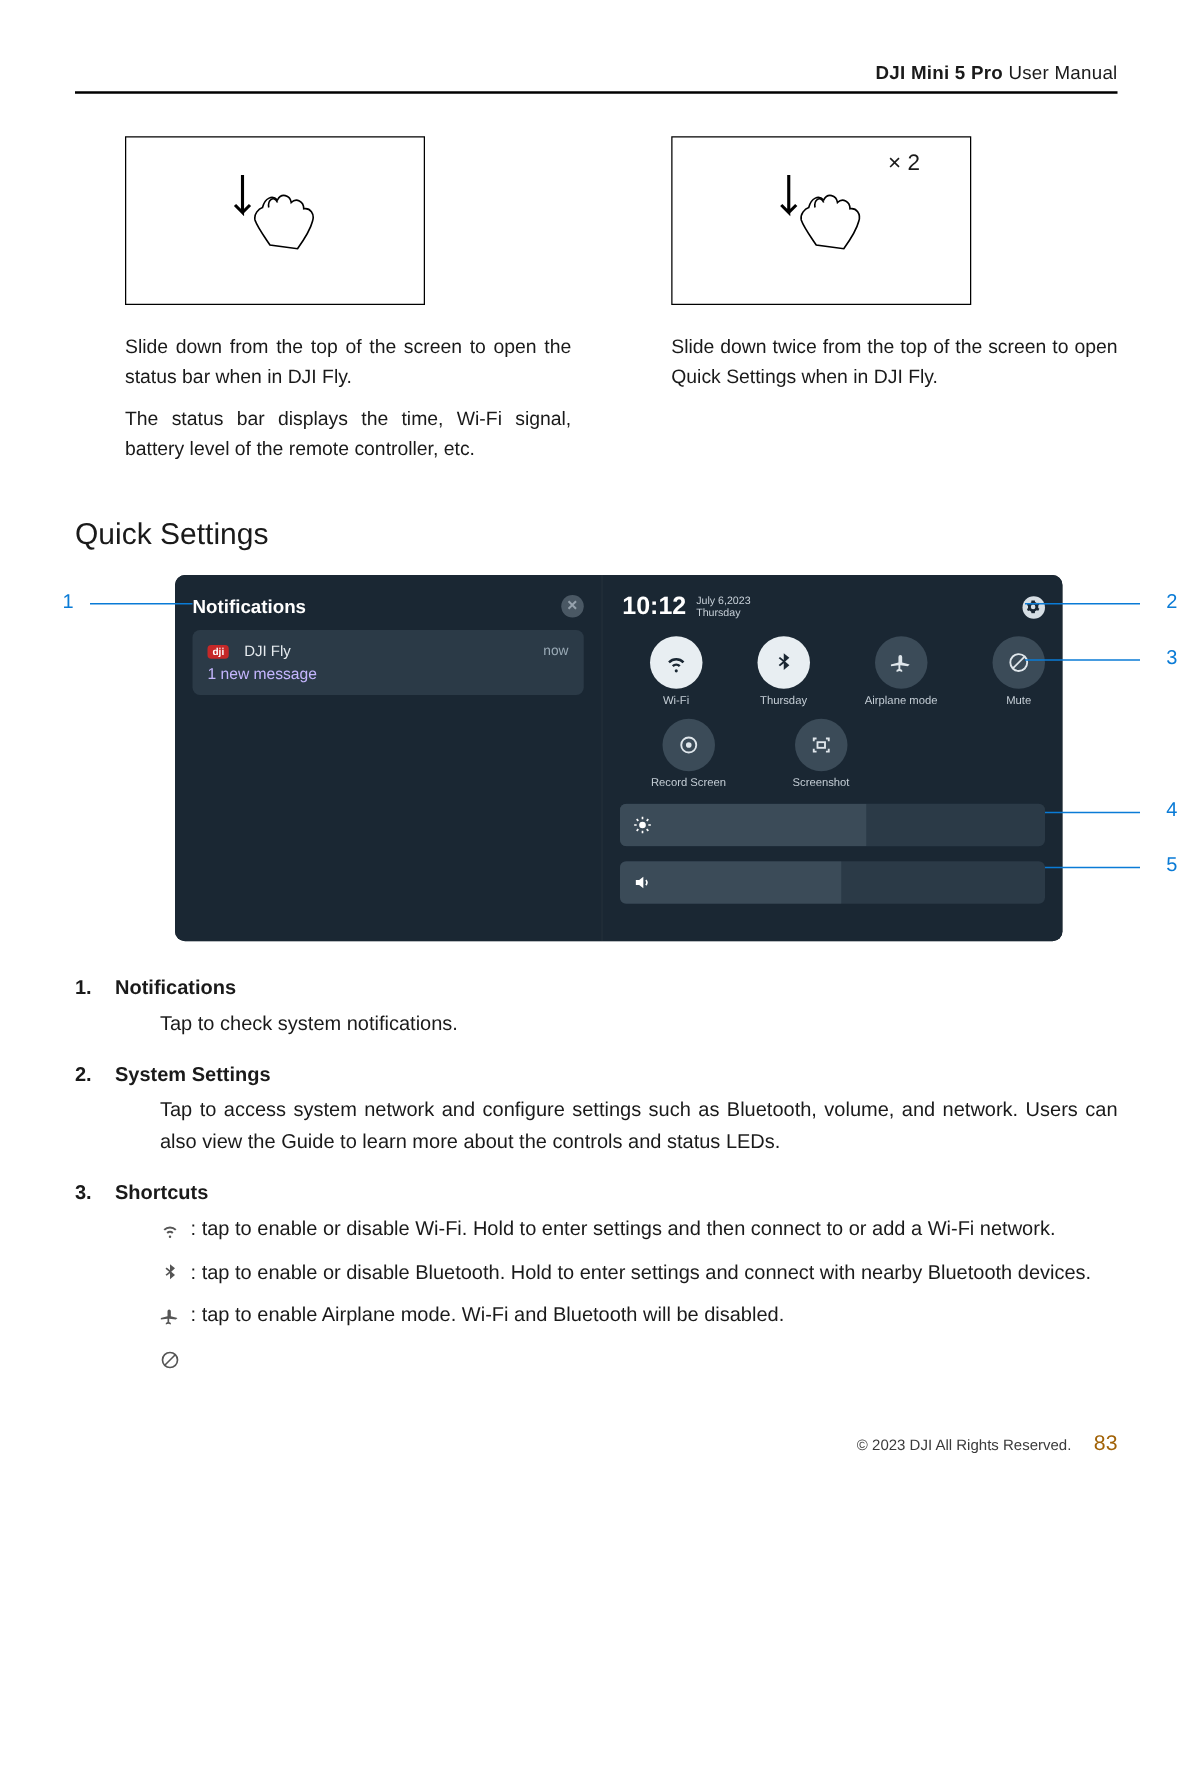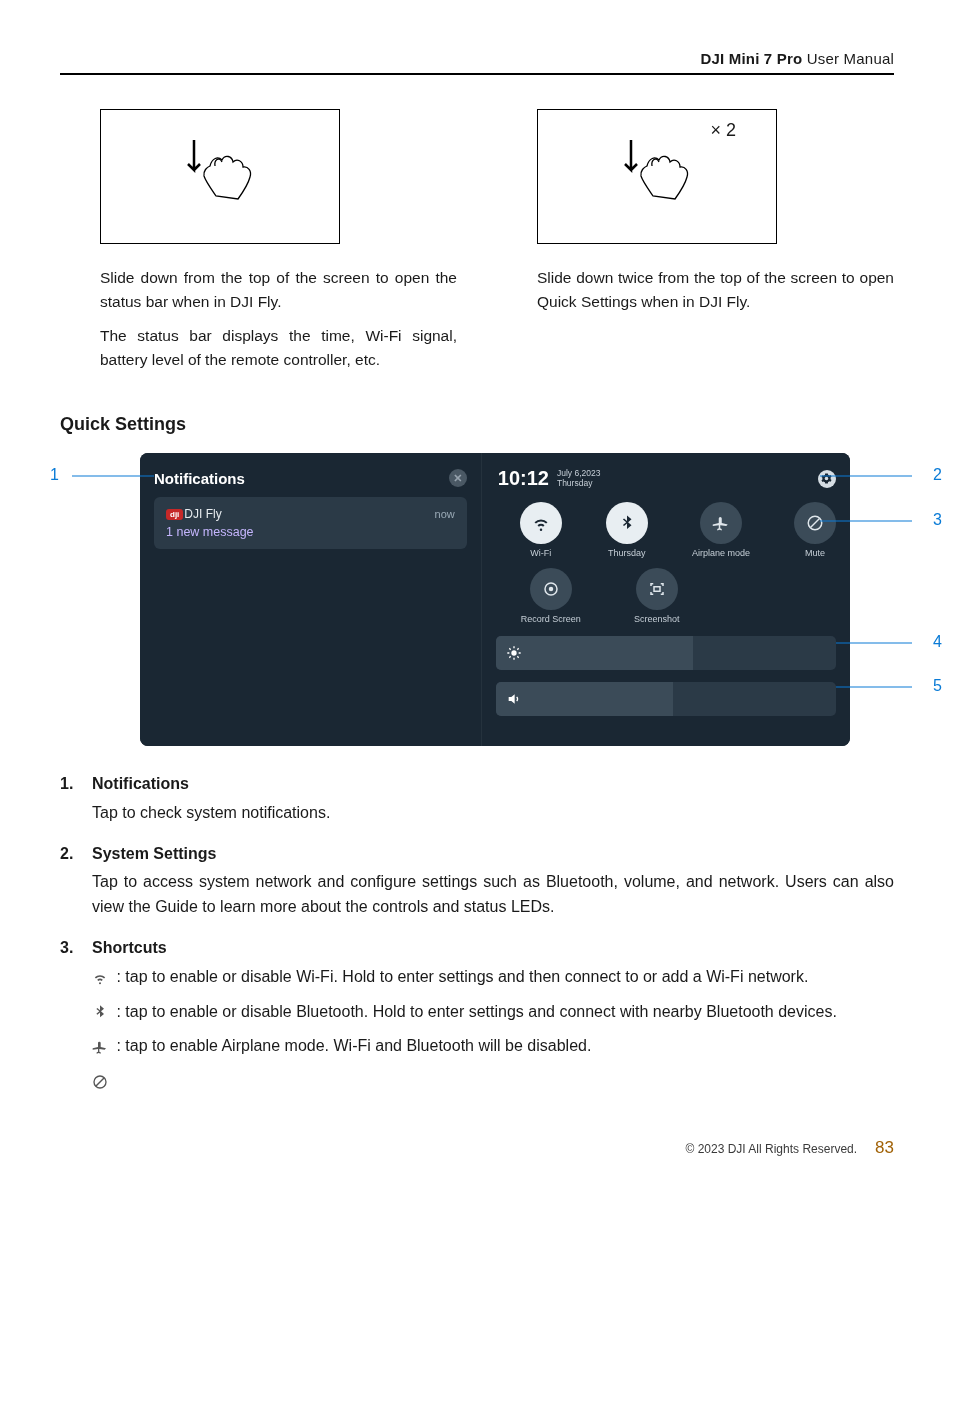--- a/index.html
+++ b/index.html
@@ -6,29 +6,29 @@
   body { font-family: "Segoe UI", Arial, sans-serif; width:954px; margin:0 auto; background:#fff; color:#1a1a1a; }
   .page { padding:50px 60px 40px 60px; }
   .header { border-bottom:2px solid #000; padding-bottom:6px; text-align:right; font-size:15px; letter-spacing:.2px; }
   .header .bold { font-weight:700; }
   .topcols { display:flex; gap:80px; margin-top:34px; padding-left:40px; }
   .col { flex:1; }
   .gesturebox { border:1px solid #000; height:135px; width:240px; display:flex; align-items:center; justify-content:center; margin-bottom:22px; position:relative; }
   .gesturebox svg { width:120px; height:90px; }
   .x2 { position:absolute; top:10px; right:40px; font-size:18px; }
   .coltxt p { font-size:15.5px; line-height:1.55; text-align:justify; margin-bottom:10px; }
-  h2.section { font-size:18px; font-weight:700; margin-top:32px; margin-bottom:18px; }
+  h2.section { font-size:24px; font-weight:400; margin-top:32px; margin-bottom:18px; }
   .qsfig { position:relative; width:710px; margin-left:80px; }
   .qscontainer { display:flex; border-radius:8px; overflow:hidden; background:#0f1a24; }
   .leftpane { width:48%; background:#1a2733; padding:12px 14px 14px 14px; }
   .rightpane { width:52%; background:#1a2733; padding:12px 14px 30px 14px; border-left:1px solid rgba(255,255,255,.05); }
   .notifhdr { display:flex; align-items:center; justify-content:space-between; color:#fff; font-size:15px; font-weight:700; padding:4px 0 10px 0; }
   .closecircle { width:18px; height:18px; border-radius:50%; background:#4a5864; display:inline-flex; align-items:center; justify-content:center; color:#96a2ad; font-size:11px; font-weight:700; line-height:1; }
   .notifcard { background:#2b3a47; border-radius:6px; padding:10px 12px; color:#d5dde4; font-size:12px; }
-  .notifcard .toprow { display:flex; align-items:center; gap:1px; margin-bottom:4px; }
+  .notifcard .toprow { display:flex; align-items:center; gap:12px; margin-bottom:4px; }
   .appbadge { background:#c62828; color:#fff; font-size:8px; font-weight:700; padding:1px 4px; border-radius:3px; display:inline-block; }
   .appname { color:#e6ebef; }
   .noww { margin-left:auto; color:#9aaab6; font-size:11px; }
   .msgline { color:#c4b5fd; font-size:12.5px; }
   .timerow { display:flex; align-items:center; gap:8px; color:#fff; padding:2px 0 12px 2px; }
   .timeval { font-size:20px; font-weight:700; }
   .timesub { font-size:8.5px; line-height:1.15; color:#c5ced6; }
   .gearcircle { width:18px; height:18px; border-radius:50%; background:#d6dee4; margin-left:auto; display:inline-flex; align-items:center; justify-content:center; color:#1a2733; }
   .qrow { display:flex; gap:20px; margin-bottom:10px; }
   .qitem { width:62px; display:flex; flex-direction:column; align-items:center; gap:4px;margin-left:24px; }
@@ -39,32 +39,32 @@
   .sliderbar { background:#2b3a47; border-radius:5px; height:34px; margin-top:12px; position:relative; overflow:hidden; }
   .sliderfill { position:absolute; left:0; top:0; bottom:0; width:58%; background:#3b4b58; }
   .slidericon { position:absolute; left:10px; top:50%; transform:translateY(-50%); color:#fff; display:flex; }
   .callout { position:absolute; color:#0a7bd6; font-size:16px; }
   .cline { stroke:#0a7bd6; stroke-width:1.2; }
   .numlist { margin-top:26px; font-size:16px; line-height:1.55; }
   .numitem { display:flex; gap:10px; margin-bottom:6px; }
   .numitem .n { min-width:22px; font-weight:700; }
   .numitem .body { flex:1; }
   .ititle { font-weight:700; margin-bottom:4px; }
-  .idesc { text-align:justify; margin-bottom:10px; }
+  .idesc { text-align:justify; margin-bottom:10px;margin-left:36px; }
   .inline-icon { display:inline-flex; vertical-align:middle; margin-right:4px; }
   .inline-icon svg { width:16px; height:16px; }
   .footer { display:flex; justify-content:flex-end; align-items:baseline; gap:18px; margin-top:34px; font-size:12px; color:#3a3a3a; }
   .footer .pg { font-size:17px; color:#a16207; }
 </style>
 </head>
 <body>
 
 <div class="page">
   <div class="header">
-    <span class="bold">DJI Mini 7 Pro</span><span> User Manual</span>
+    <span class="bold">DJI Mini 5 Pro</span><span> User Manual</span>
   </div>
 
   <div class="topcols">
     <div class="col">
       <div class="gesturebox">
         <svg viewBox="0 0 120 90">
           <g stroke="#000" fill="none" stroke-width="1.3">
             <path d="M34 8 L34 38 L28 32 M34 38 L40 32" stroke-width="2.5"></path>
             <path d="M50 34 c2 -8 8 -10 12 -6 c3 -6 10 -4 11 2 c4 -4 10 -1 10 5 c5 -1 9 4 7 10 c-2 8 -7 15 -12 22 l-22 -3 c-4 -6 -10 -14 -12 -20 c-1 -5 3 -9 6 -10z"></path>
             <path d="M62 30 c-3 -6 -8 -2 -7 4"></path>

